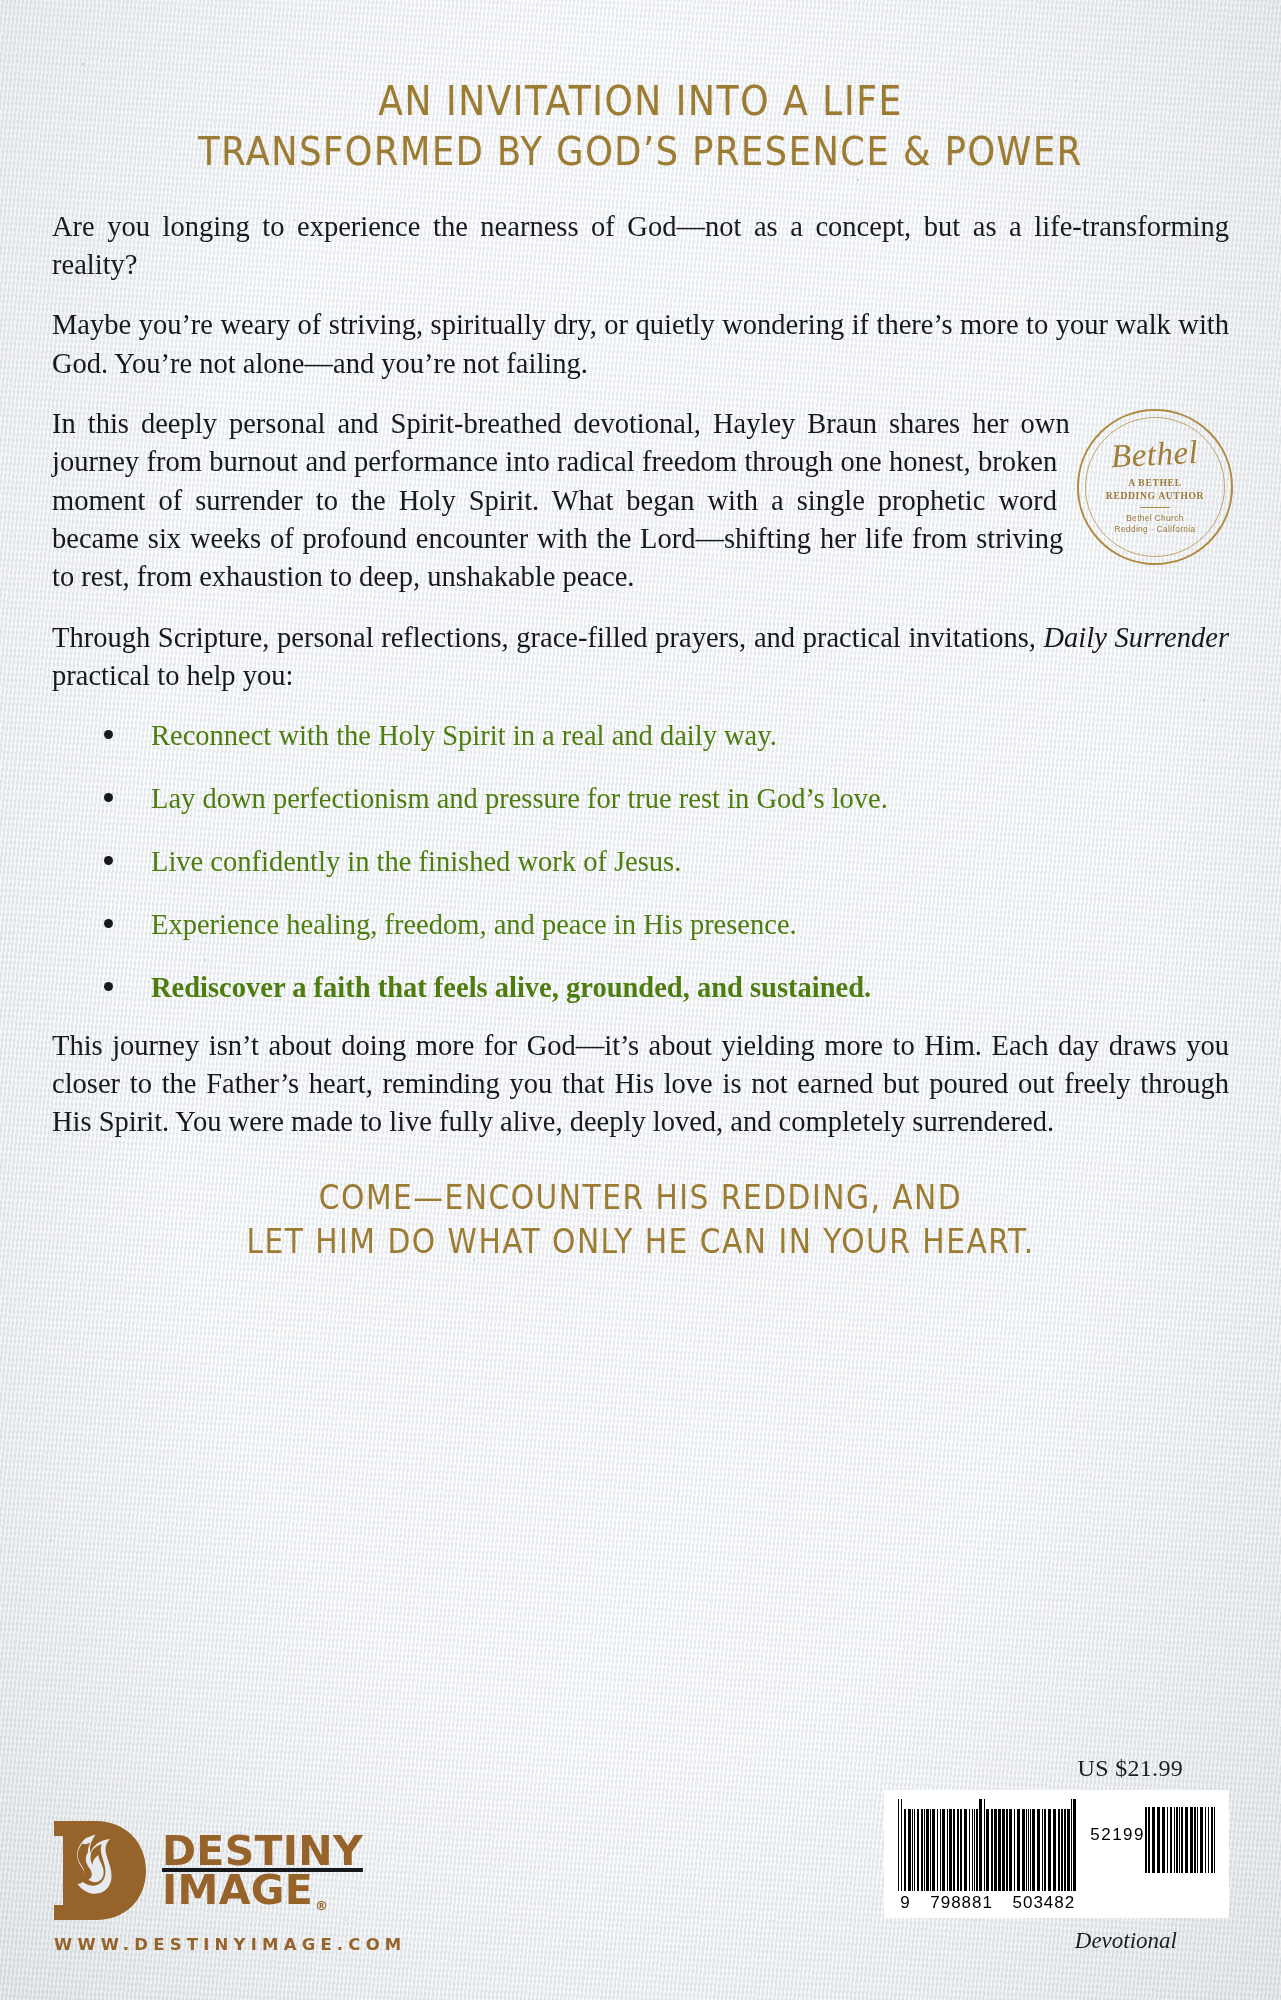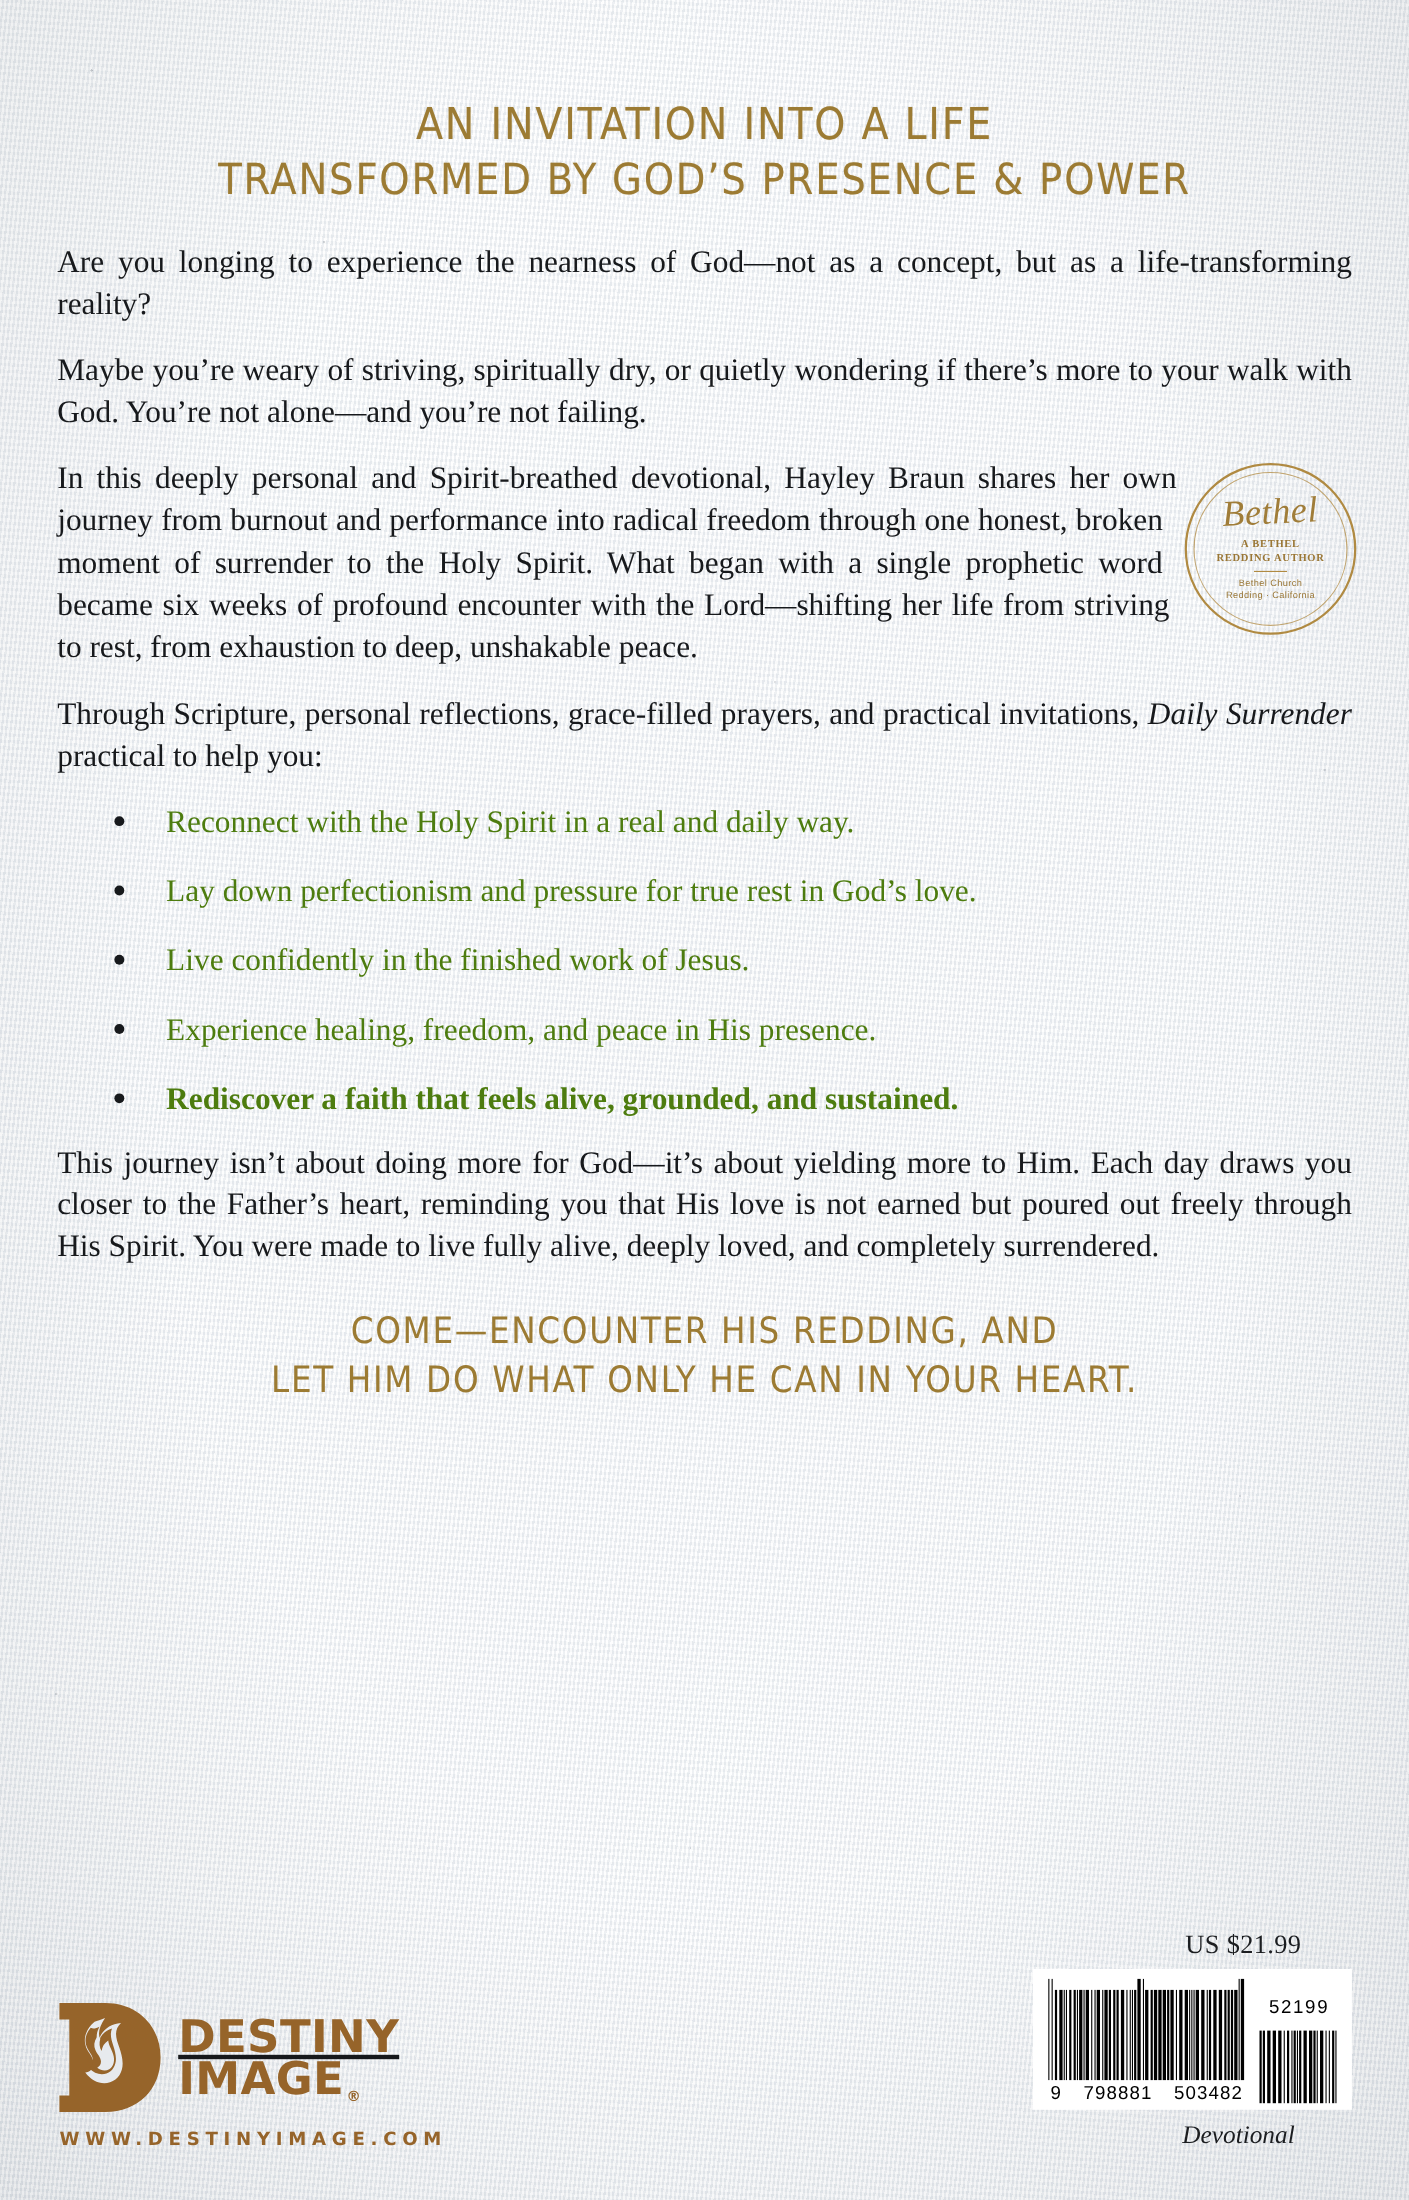--- a/index.html
+++ b/index.html
@@ -66,21 +66,21 @@
     inset: 0;
     pointer-events: none;
     background:
       radial-gradient(ellipse at 50% 45%, rgba(0,0,0,0) 55%, rgba(60,70,80,.09) 100%);
   }
 
   .content {
     position: relative;
     z-index: 3;
     height: 100%;
-    padding: 15px 52px;
+    padding: 3px 52px;
     box-sizing: border-box;
   }
 
   
   .headline {
     text-align: center;
     color: #9c7b33;
     font-family: "DejaVu Sans Condensed", "Liberation Sans Narrow", "Liberation Sans", sans-serif;
     font-size: 40px;
     letter-spacing: 1.6px;
@@ -281,21 +281,21 @@
   .ean-digits {
     font-family: "Liberation Sans", sans-serif;
     font-size: 17px;
     color: #000;
     letter-spacing: 1px;
     margin-top: 2px;
     display: flex;
     justify-content: space-between;
     padding: 0 2px;
   }
-  .addon { display: flex; flex-direction: column; align-items: center; margin-top: 16px; }
+  .addon { display: flex; flex-direction: row; align-items: center; margin-top: 0; }
   .addon-digits {
     font-family: "Liberation Sans", sans-serif;
     font-size: 17px;
     letter-spacing: 1.5px;
     color: #000;
     margin-bottom: 3px;
   }
   .addon .bars { height: 74px; }
   .genre {
     font-family: "Liberation Serif", serif;

